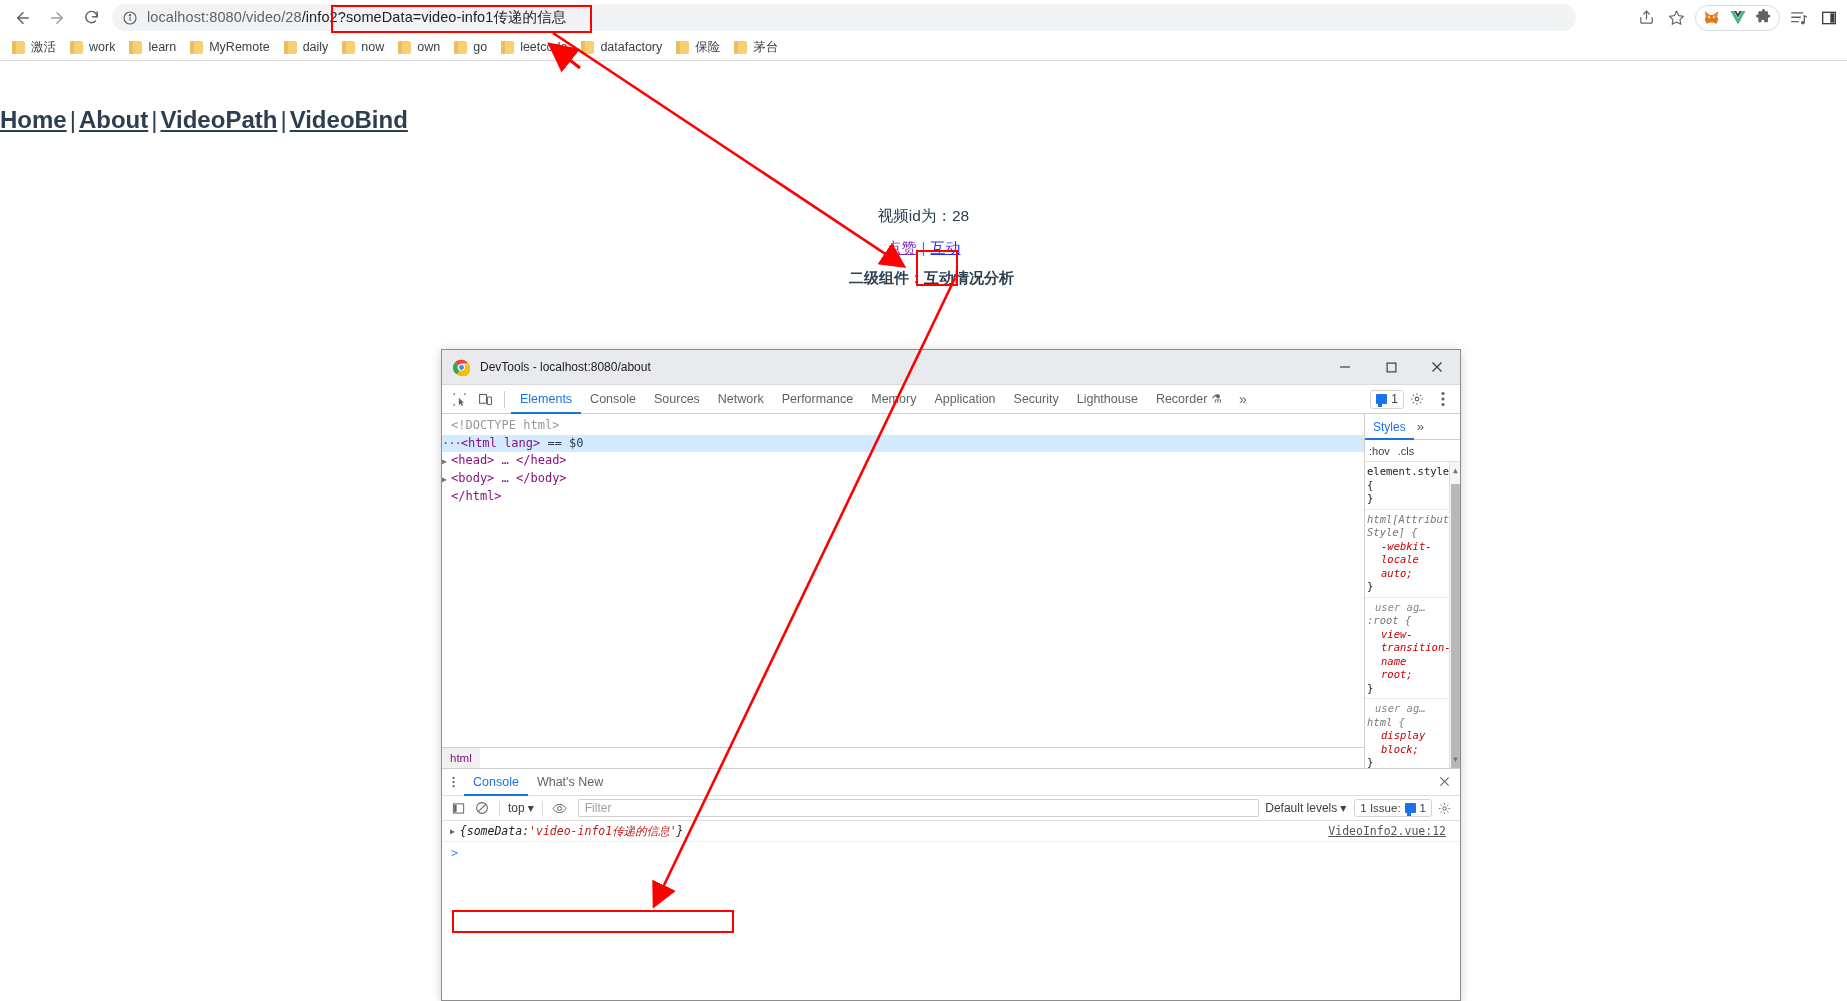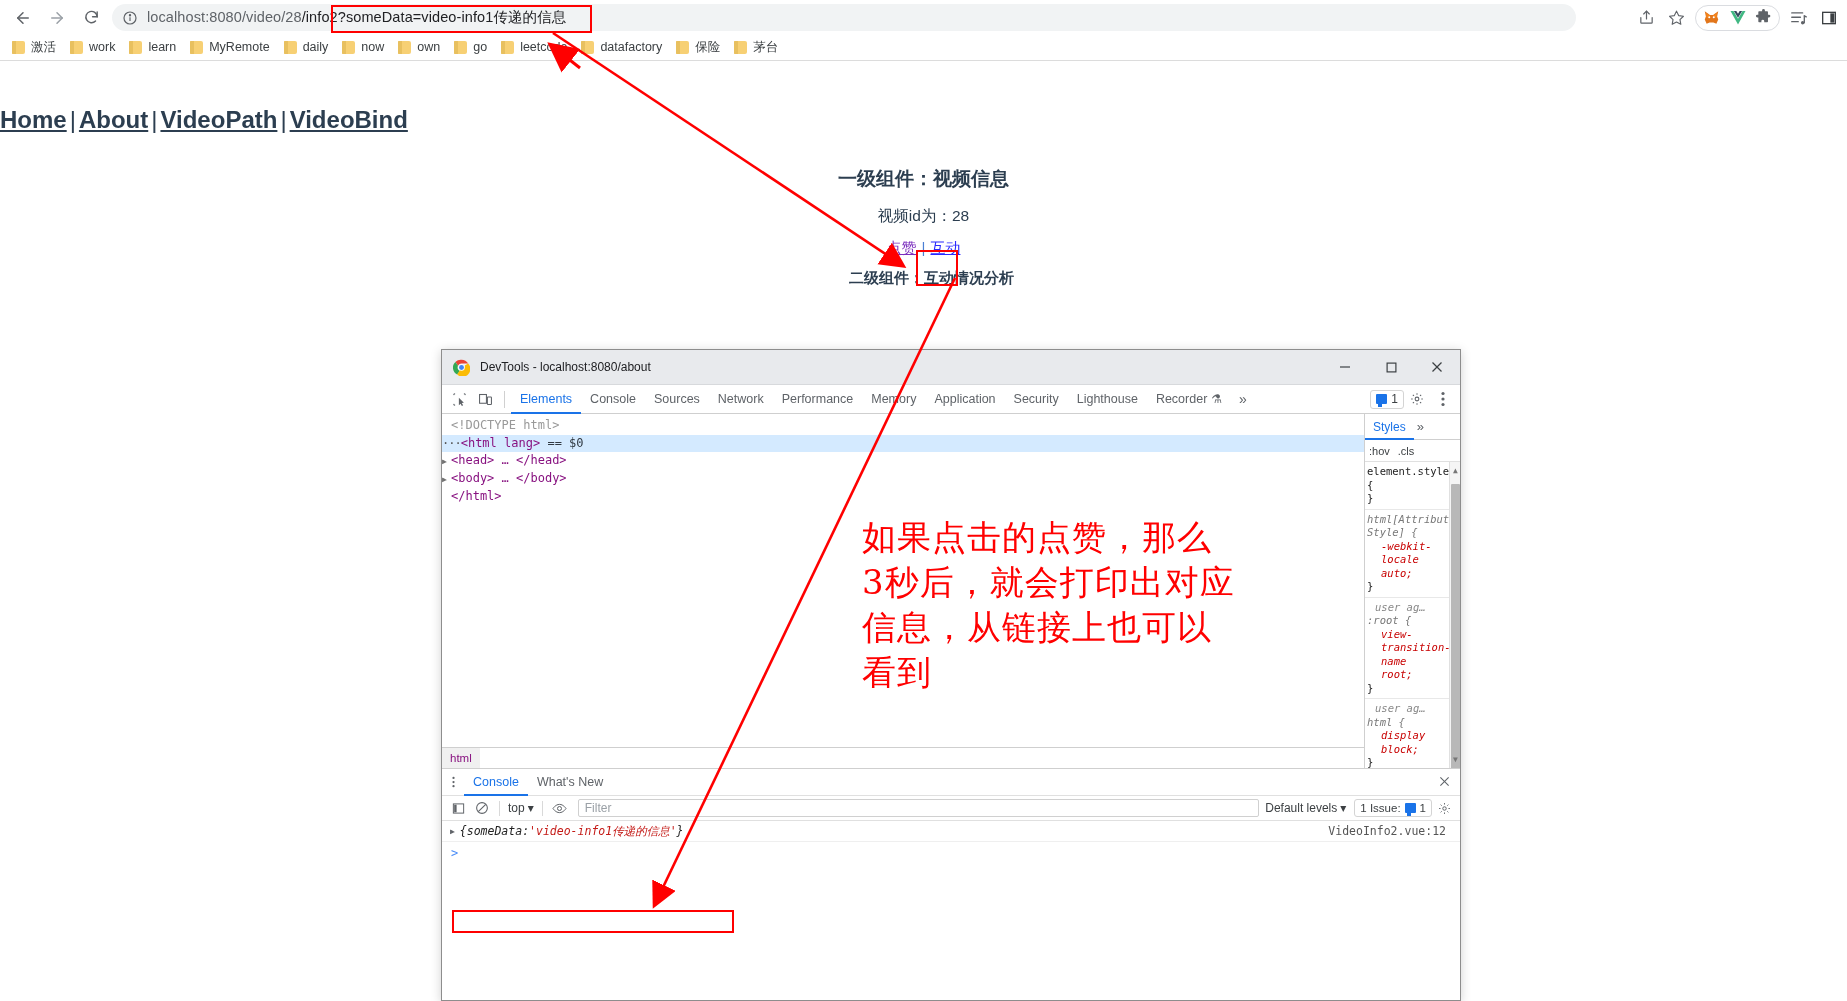--- a/index.html
+++ b/index.html
@@ -267,21 +267,21 @@
   .log-row {
     display:flex; align-items:center; height:21px;
     border-bottom:1px solid #efefef; padding-left:8px;
     font-family:"DejaVu Sans Mono", monospace; font-size:11.5px;
   }
   .log-tri { color:#5f6368; font-size:8px; margin-right:5px; }
   .log-obj { color:#222; font-style:italic; }
   .log-str { color:#c41a16; font-style:italic; }
   .log-src {
     margin-left:auto; padding-right:14px; color:#555;
-    font-size:11.5px;
+    text-decoration:underline; font-size:11.5px;
     font-family:"DejaVu Sans Mono", monospace;
   }
   .prompt-row { height:21px; display:flex; align-items:center; padding-left:9px; }
   .prompt-row .chev { color:#4a8df8; font-size:12px; font-family:"DejaVu Sans Mono", monospace; }
 
   
   .anno { position:absolute; pointer-events:none; }
   .anno-box { border:2px solid #ff0000; background:transparent; }
   .anno-text {
     color:#ff0000; font-family:"DejaVu Serif", serif; font-size:34px;
@@ -429,21 +429,20 @@
         <span>茅台</span>
       </div>
   </div>
   <div class="chrome-sep"></div>
 
   <div class="page">
     <div class="nav-line">
       <a href="#">Home</a><span class="sep">|</span><a href="#">About</a><span class="sep">|</span><a href="#">VideoPath</a><span class="sep">|</span><a href="#">VideoBind</a>
     </div>
 
-    <div class="h-comp1">一级组件：视频信息</div>
     <div class="vid-id">视频id为：28</div>
 
     <div class="links-row">
       <a href="#" class="visited">点赞</a><span class="bar">|</span><a href="#" class="normal">互动</a>
     </div>
 
     <div class="h-comp2">二级组件：互动情况分析</div>
   </div>
 
   <div class="devtools">
@@ -677,18 +676,14 @@
 
     <line x1="955" y1="278" x2="655" y2="904" stroke="#ff0000" stroke-width="2.6" marker-end="url(#ah)"></line>
 
     <line x1="580" y1="68" x2="552" y2="46" stroke="#ff0000" stroke-width="3" marker-end="url(#ah)"></line>
   </svg>
 
   <div class="anno anno-box" style="left:331px; top:5px; width:261px; height:28px;"></div>
   <div class="anno anno-box" style="left:916px; top:250px; width:42px; height:36px;"></div>
   <div class="anno anno-box" style="left:452px; top:910px; width:282px; height:23px;"></div>
 
-  <div class="anno anno-text" style="left:862px; top:515px; width:520px;">如果点击的点赞，那么
-3秒后，就会打印出对应
-信息，从链接上也可以
-看到</div>
 
 </div>
 
 </body></html>

